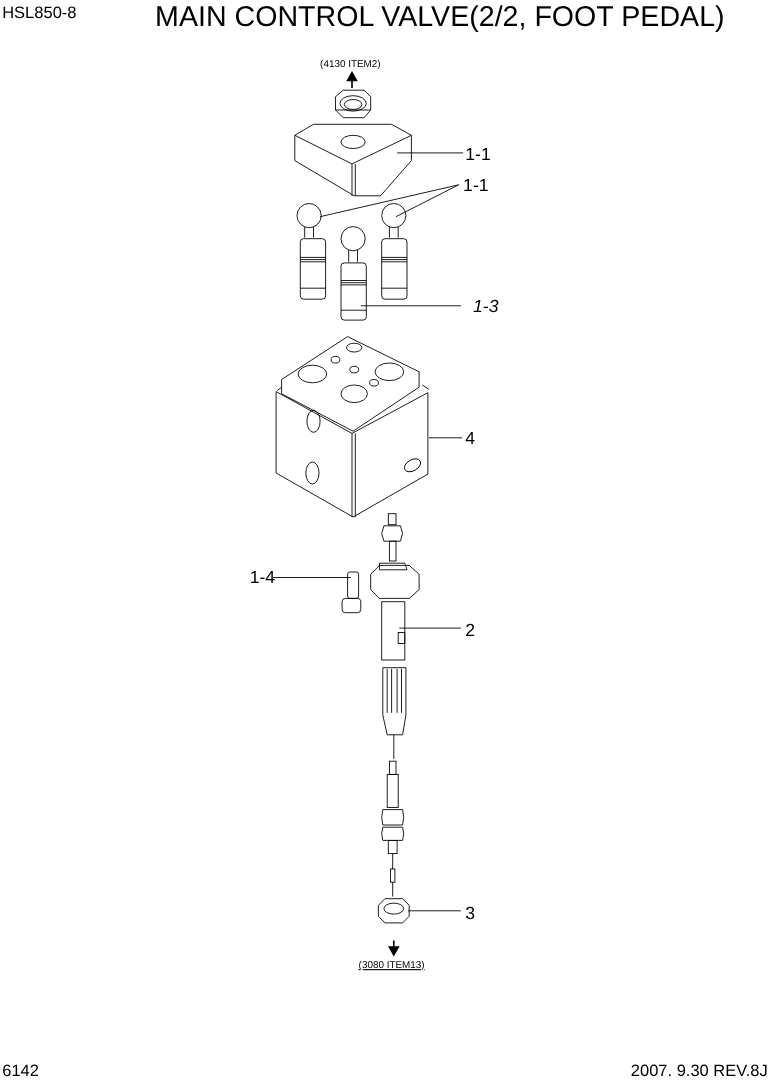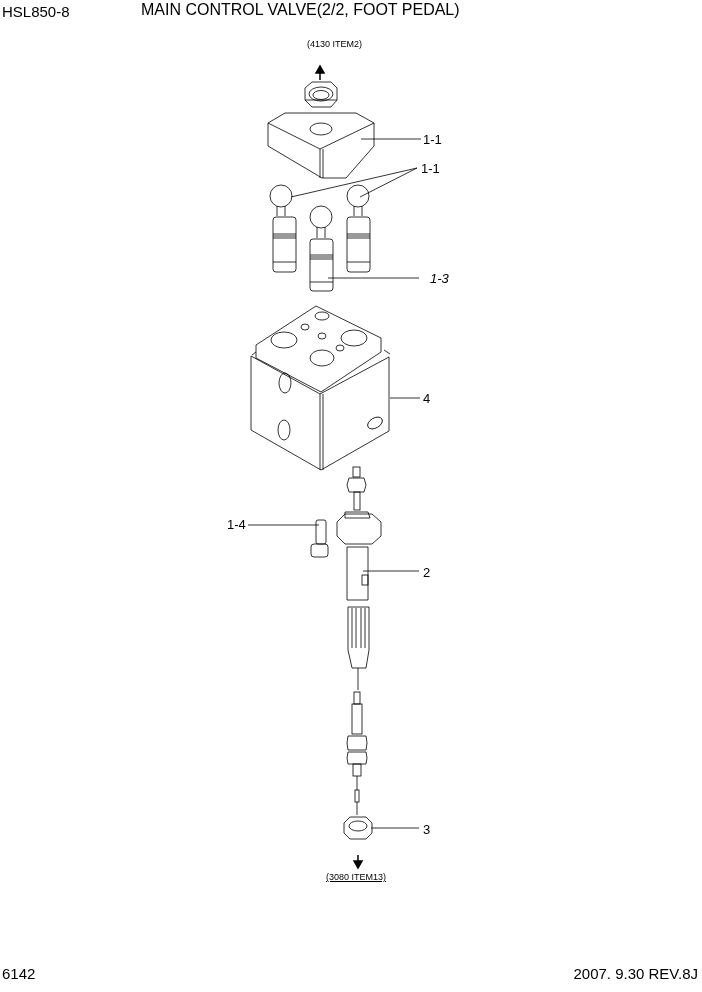--- a/index.html
+++ b/index.html
@@ -1,32 +1,32 @@
 <!DOCTYPE html>
 <html><head>
 <meta charset="utf-8">
 <style>
   html, body { margin:0; padding:0; background:#fff; }
   body { width:702px; height:992px; position:relative; overflow:hidden; font-family:"Liberation Sans", sans-serif; color:#000; }
   .txt { position:absolute; white-space:nowrap; line-height:1; }
   #model { left:2px; top:4px; font-size:15px; }
-  #title { left:141px; top:2px; font-size:16px; }
+  #title { left:141px; top:2px; font-size:26px; }
   #pageno { left:2px; top:966px; font-size:15px; }
   #date { right:4px; top:966px; font-size:15px; }
   .ref { font-size:9px; }
-  .lbl { font-size:13px;text-align:center; }
+  .lbl { font-size:16px;text-align:center; }
   svg { position:absolute; left:0; top:0; }
 </style>
 </head>
 <body>
 
 <div id="model" class="txt">HSL850-8</div>
 <div id="title" class="txt">MAIN CONTROL VALVE(2/2, FOOT PEDAL)</div>
 
-<div class="txt ref" style="left:291px; top:40px;margin-left:16px;">(4130 ITEM2)</div>
+<div class="txt ref" style="left:291px; top:54px;">(4130 ITEM2)</div>
 <div class="txt ref" style="left:326px; top:873px;text-decoration:underline;">(3080 ITEM13)</div>
 
 <div class="txt lbl" style="left:423px; top:133px;">1-1</div>
 <div class="txt lbl" style="left:421px; top:162px;">1-1</div>
 <div class="txt lbl" style="left:430px; top:272px;font-style:italic;">1-3</div>
 <div class="txt lbl" style="left:423px; top:392px;">4</div>
 <div class="txt lbl" style="left:227px; top:518px;">1-4</div>
 <div class="txt lbl" style="left:423px; top:566px;">2</div>
 <div class="txt lbl" style="left:423px; top:823px;">3</div>
 

